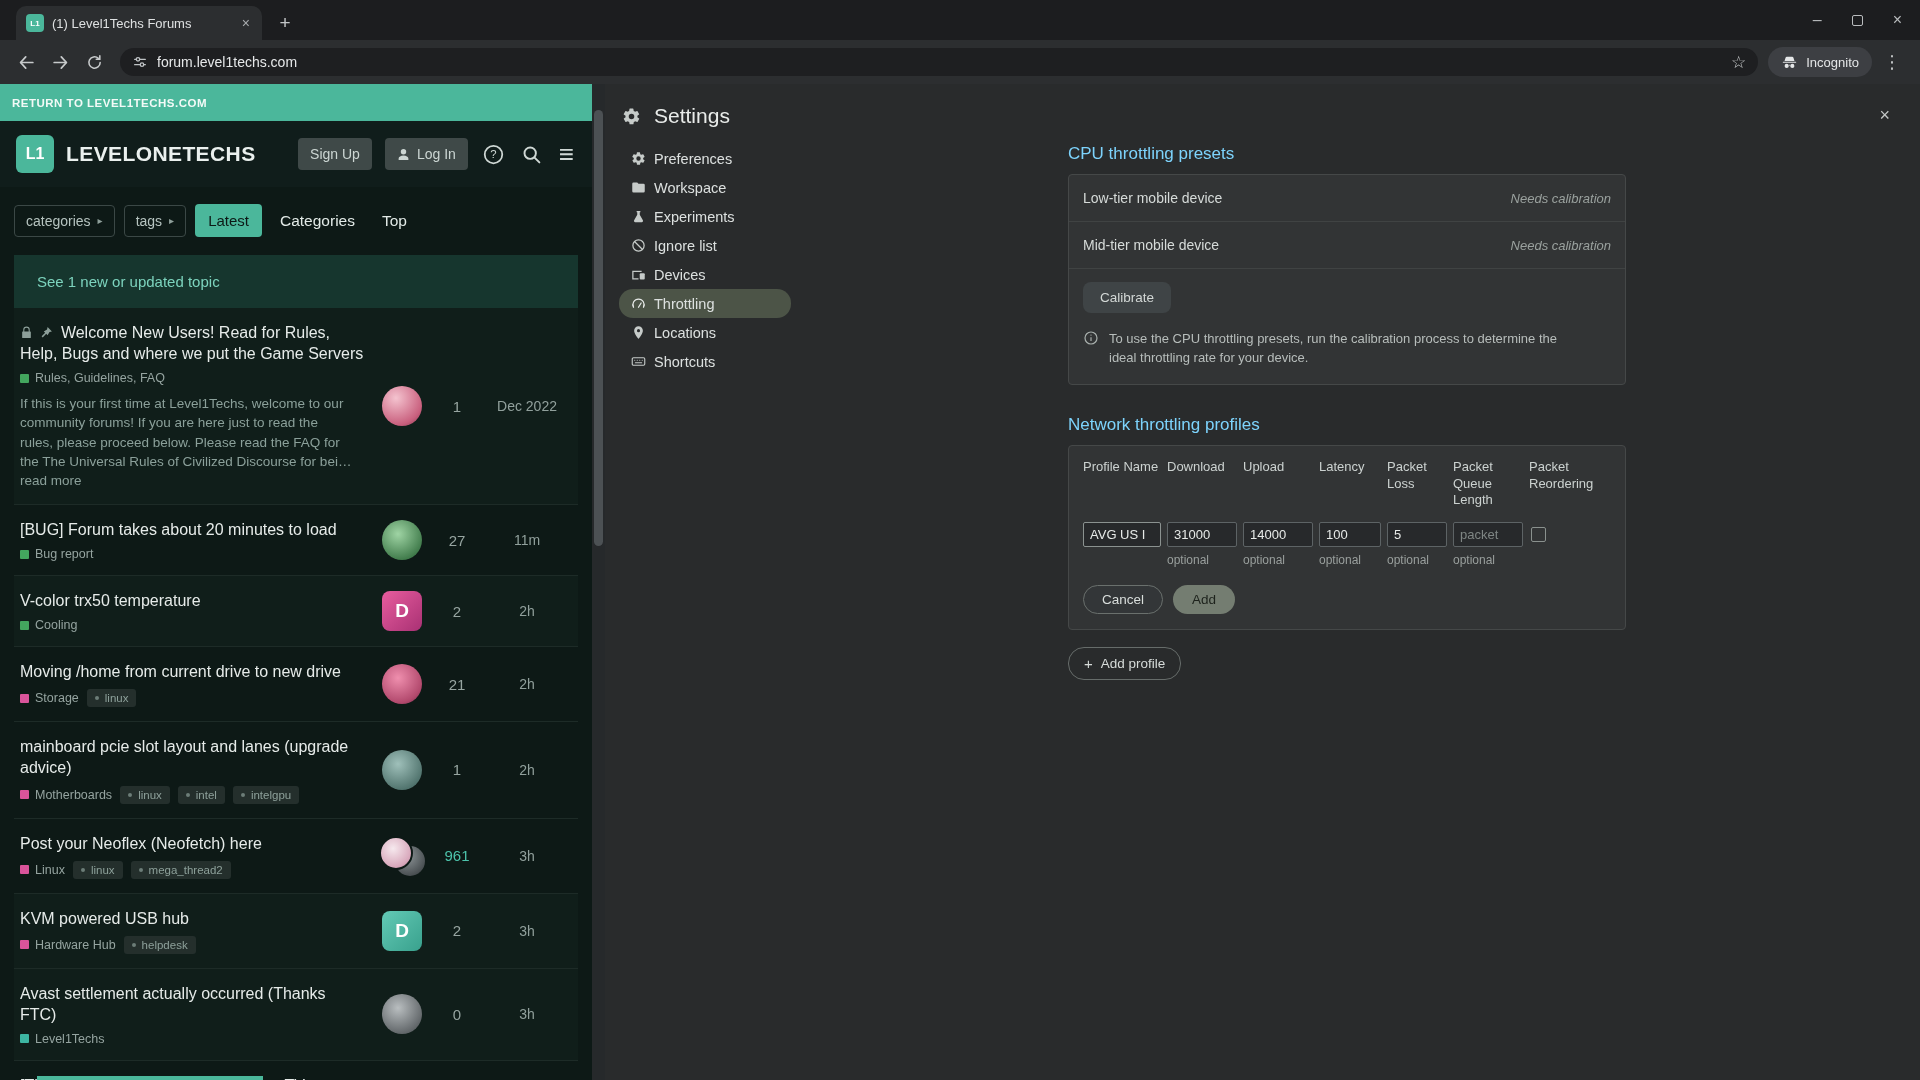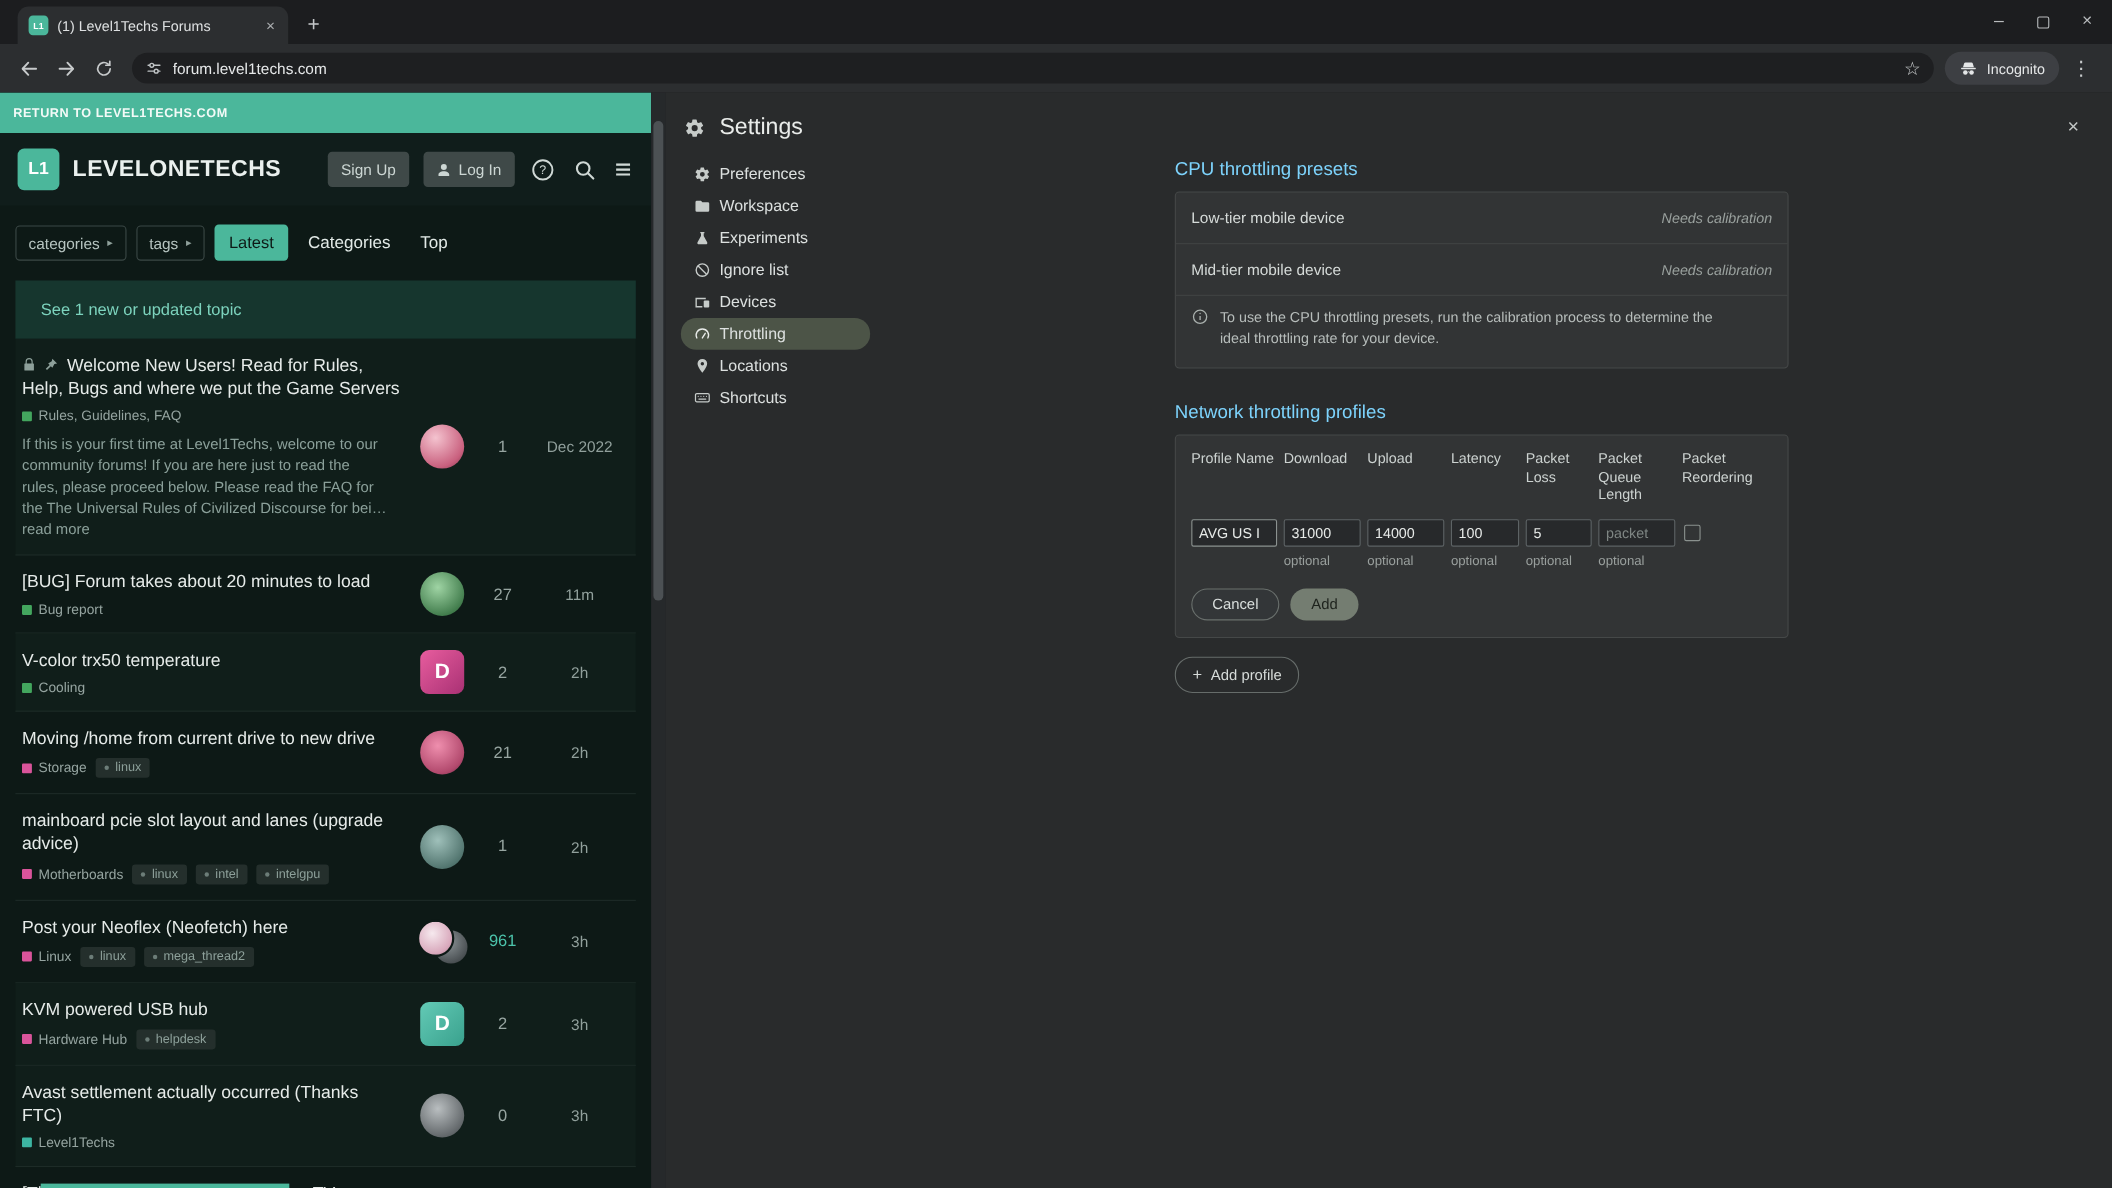--- a/index.html
+++ b/index.html
@@ -521,20 +521,23 @@
       <h3 class="dt-h">CPU throttling presets</h3>
       <div class="card">
         <div class="preset">
           <span>Low-tier mobile device</span>
           <span class="status">Needs calibration</span>
         </div>
         <div class="preset">
           <span>Mid-tier mobile device</span>
           <span class="status">Needs calibration</span>
         </div>
+        <div class="card-actions">
+          <button class="btn-cal">Calibrate</button>
+        </div>
         <div class="info-row">
           <span>
             <svg width="16" height="16" viewBox="0 0 24 24" fill="none" stroke="#a9b0ad" stroke-width="1.8">
                 <circle cx="12" cy="12" r="9"></circle>
                 <line x1="12" y1="10.8" x2="12" y2="16.5"></line>
                 <circle cx="12" cy="7.6" r="1" fill="#a9b0ad" stroke="none"></circle>
               </svg>
           </span>
           <span class="txtw">To use the CPU throttling presets, run the calibration process to determine the ideal throttling rate for your device.</span>
         </div>

